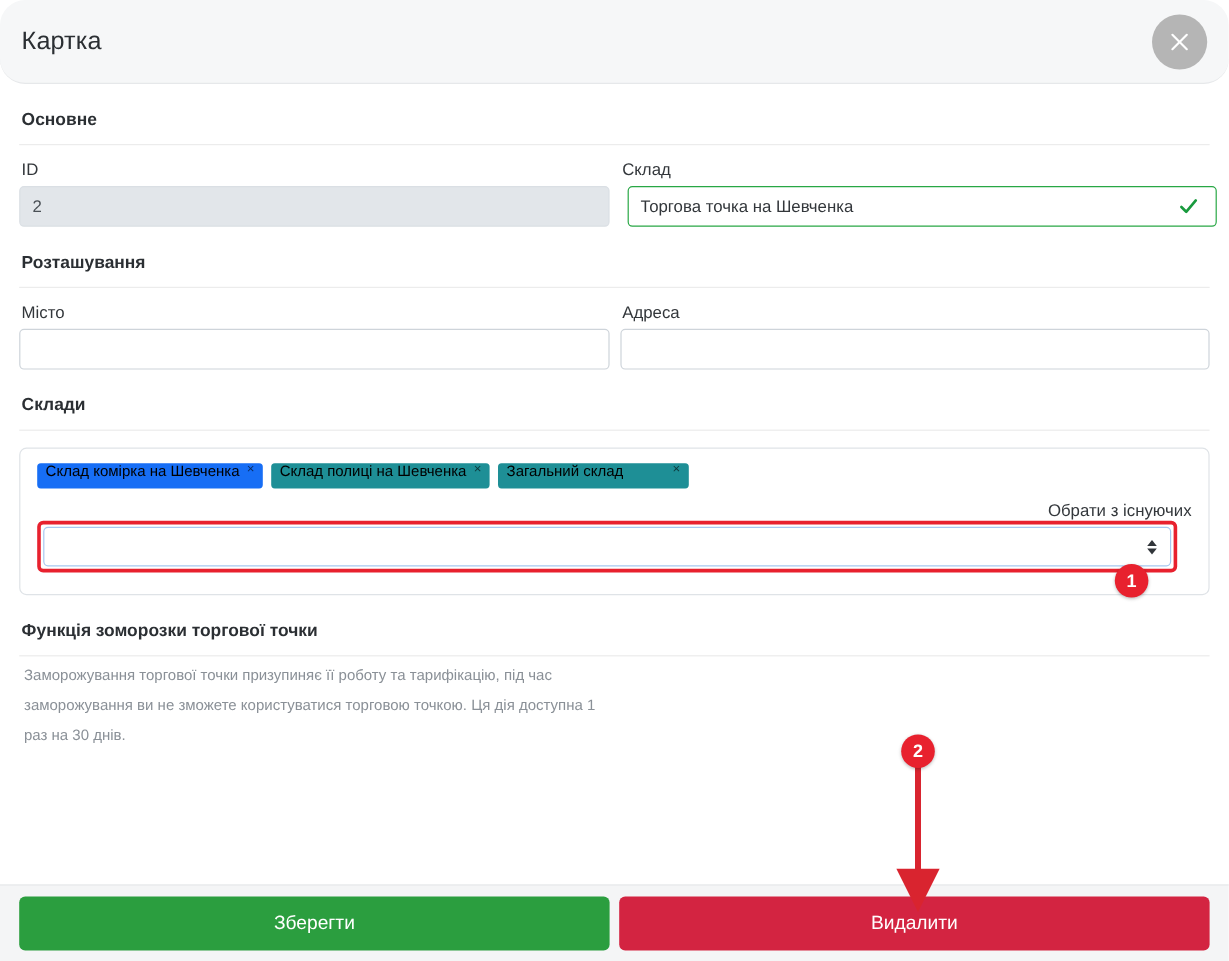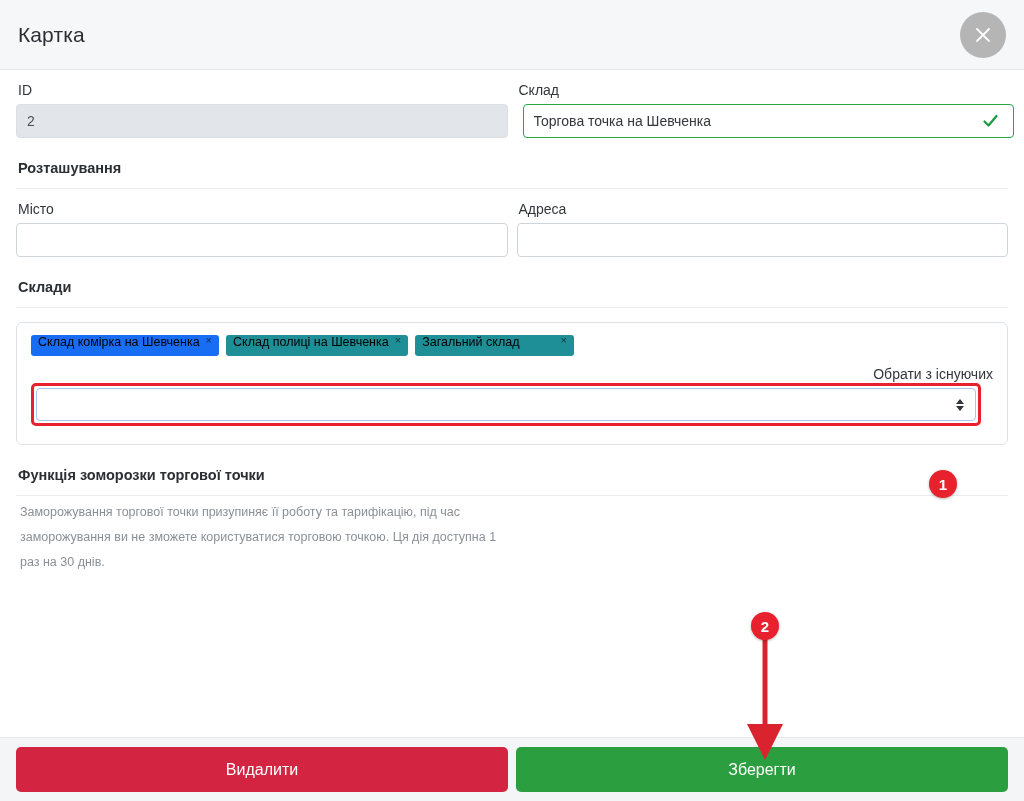--- a/index.html
+++ b/index.html
@@ -30,20 +30,21 @@
   .modal-header {
     height: 70px;
     min-height: 70px;
     background: #f6f7f8;
     border-bottom: 1px solid #e6e8ea;
     display: flex;
     align-items: center;
     padding: 0 18px;
     box-sizing: border-box;
     position: relative;
+    border-radius: 21px;
   }
   .modal-title {
     font-size: 21px;
     font-weight: 400;
     color: #2b2f33;
     letter-spacing: .1px;
   }
   .close-btn {
     position: absolute;
     right: 18px;
@@ -283,20 +284,21 @@
           <line x1="3" y1="3" x2="15" y2="15" stroke="#ffffff" stroke-width="1.8" stroke-linecap="round"></line>
           <line x1="15" y1="3" x2="3" y2="15" stroke="#ffffff" stroke-width="1.8" stroke-linecap="round"></line>
         </svg>
       </span>
     </button>
   </div>
 
   <div class="modal-body">
 
     
+    <div class="section-head">Основне</div>
     <div class="row-2">
       <div class="col">
         <label class="field-label">ID</label>
         <div class="input-wrap">
           <input class="input readonly" type="text" readonly="" value="2" style="">
         </div>
       </div>
       <div class="col">
         <label class="field-label">Склад</label>
         <div class="input-wrap">
@@ -362,22 +364,22 @@
     </div>
 
     
     <div class="section-head">Функція зоморозки торгової точки</div>
 
     <p class="freeze-desc">Заморожування торгової точки призупиняє її роботу та тарифікацію, під час заморожування ви не зможете користуватися торговою точкою. Ця дія доступна 1 раз на 30 днів.</p>
 
   </div>
 
   <div class="modal-footer">
+    <button class="btn btn-success">Зберегти</button>
     <button class="btn btn-danger">Видалити</button>
-    <button class="btn btn-success">Зберегти</button>
   </div>
 
   <div class="anno-badge" id="anno-1">1</div>
 
   <svg id="anno-arrow-2" width="42" height="140" viewBox="0 0 42 140">
     <line x1="21" y1="4" x2="21" y2="108" stroke="#d9242f" stroke-width="5"></line>
     <polygon points="21,136 3,100 39,100" fill="#d9242f"></polygon>
   </svg>
   <div class="anno-badge" id="anno-2">2</div>
 

